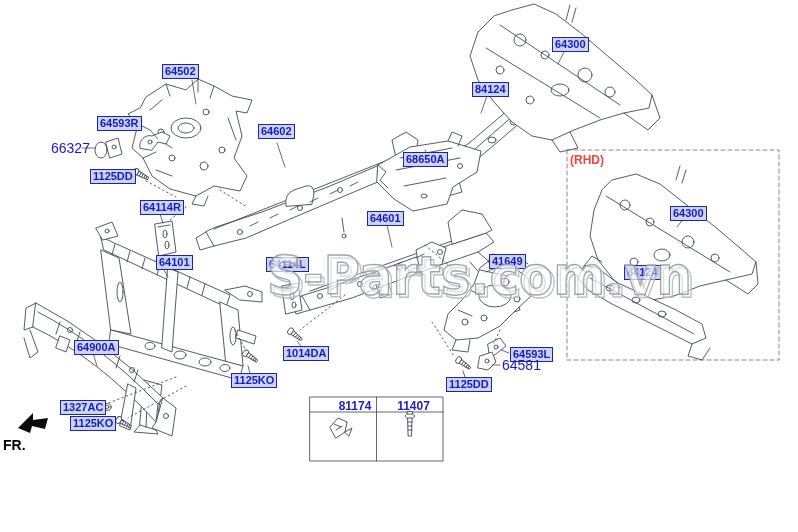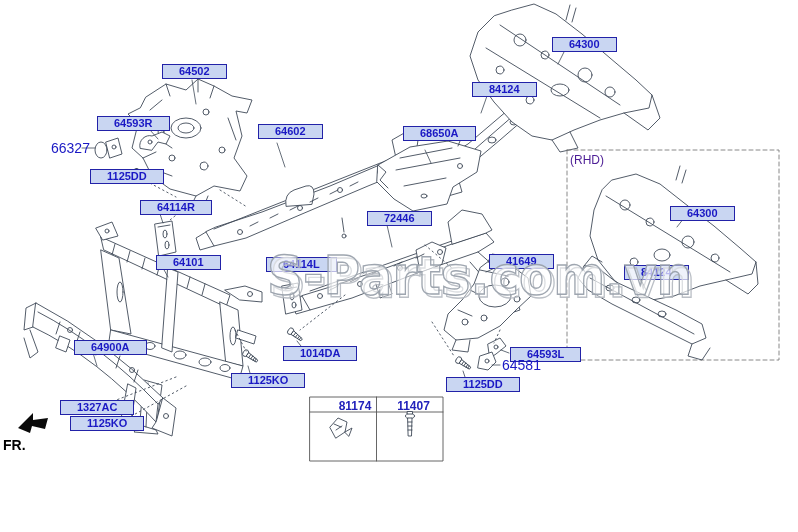--- a/index.html
+++ b/index.html
@@ -2,25 +2,25 @@
 <html><head>
 <meta charset="utf-8">
 <style>
   html,body{margin:0;padding:0;background:#fff;}
   #stage{position:relative;width:798px;height:532px;background:#ffffff;overflow:hidden;
          font-family:"Liberation Sans", sans-serif;}
   #art{position:absolute;left:0;top:0;z-index:1;}
   #labels{position:absolute;left:0;top:0;width:798px;height:532px;z-index:2;}
   #wmlayer{position:absolute;left:0;top:0;z-index:3;pointer-events:none;}
   .plabel{position:absolute;font-weight:bold;font-size:11px;line-height:13px;
-          color:#1a18c4;background:#c9d6f2;border:1px solid #2222a8;padding:0 16px;
+          color:#1a18c4;background:#c9d6f2;border:1px solid #2222a8;padding:0 2px;
           white-space:nowrap;cursor:pointer;}
   .ptext{position:absolute;font-weight:normal;font-size:14px;line-height:13px;
          color:#1a18c4;white-space:nowrap;cursor:pointer;}
-  .gray{position:absolute;font-size:12px;color:#4c1d95;font-weight:normal;white-space:nowrap;}
+  .gray{position:absolute;font-size:12px;color:#ef4444;font-weight:bold;white-space:nowrap;}
   .fr{position:absolute;font-size:14px;color:#000;font-weight:bold;white-space:nowrap;margin-top:11px;}
   .thead{position:absolute;font-weight:bold;font-size:12px;color:#2222bb;
          text-align:center;white-space:nowrap;cursor:pointer;}
 </style>
 </head>
 <body>
 
 <div id="stage">
 
 <svg id="art" width="798" height="532" viewBox="0 0 798 532" stroke="#3f4a58" stroke-width="0.9" fill="none" stroke-linejoin="round" stroke-linecap="round">
@@ -301,22 +301,22 @@
   </g>
 </svg>
 
 <div id="labels">
   <div class="plabel" style="left:162px;top:64px">64502</div>
   <div class="plabel" style="left:97px;top:116px">64593R</div>
   <div class="ptext" style="left:51px;top:142px">66327</div>
   <div class="plabel" style="left:90px;top:169px">1125DD</div>
   <div class="plabel" style="left:258px;top:124px">64602</div>
   <div class="plabel" style="left:140px;top:200px">64114R</div>
-  <div class="plabel" style="left:403px;top:126px">68650A</div>
-  <div class="plabel" style="left:367px;top:211px">72446</div>
+  <div class="plabel" style="left:403px;top:152px">68650A</div>
+  <div class="plabel" style="left:367px;top:211px">64601</div>
   <div class="plabel" style="left:266px;top:257px">64114L</div>
   <div class="plabel" style="left:156px;top:255px">64101</div>
   <div class="plabel" style="left:74px;top:340px">64900A</div>
   <div class="plabel" style="left:472px;top:82px">84124</div>
   <div class="plabel" style="left:552px;top:37px">64300</div>
   <div class="gray" style="left:570px;top:153px">(RHD)</div>
   <div class="plabel" style="left:670px;top:206px">64300</div>
   <div class="plabel" style="left:624px;top:265px">84124</div>
   <div class="plabel" style="left:489px;top:254px">41649</div>
   <div class="plabel" style="left:510px;top:347px">64593L</div>

